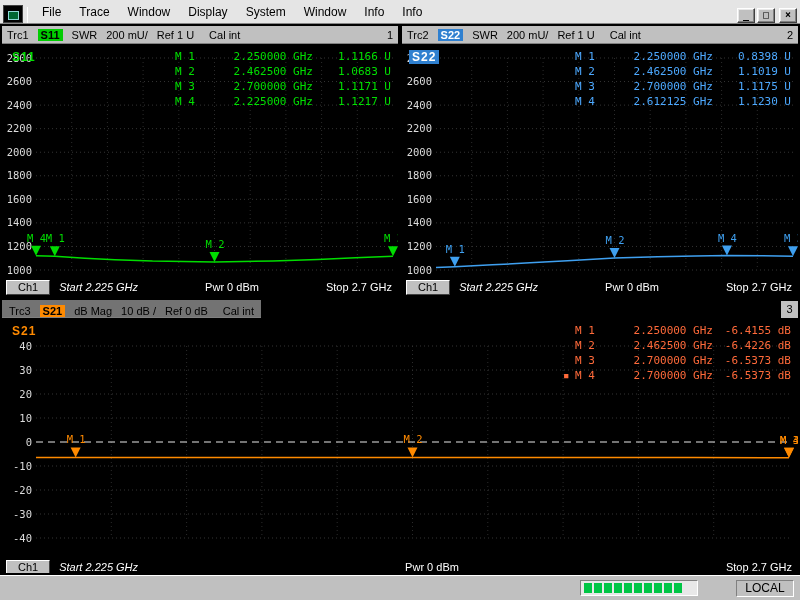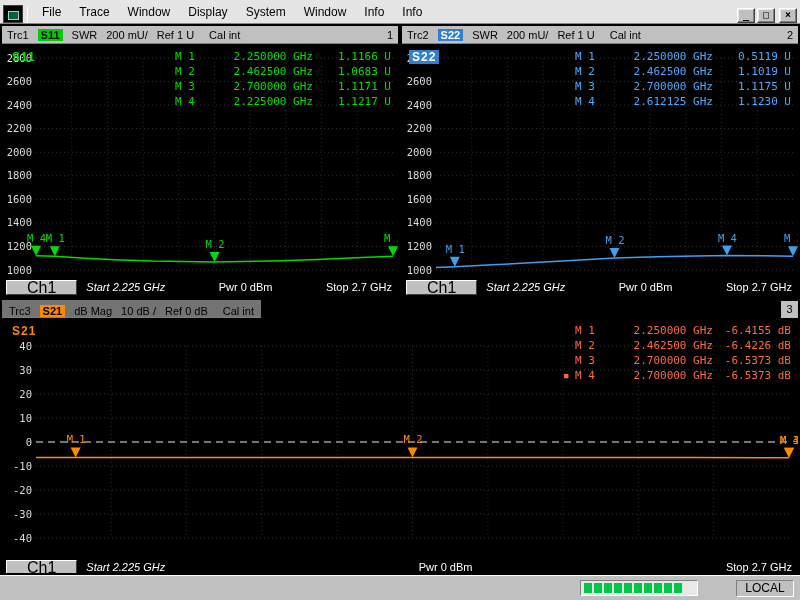--- a/index.html
+++ b/index.html
@@ -42,21 +42,21 @@
   svg text { font-family:"DejaVu Sans Mono", monospace; }
   .plot-label { position:absolute; top:6px; left:7px; font-size:12px; font-weight:bold; padding:0 3px; letter-spacing:1px; }
   .readout { position:absolute; top:5px; right:7px; font-family:"DejaVu Sans Mono", monospace; font-size:11px; }
   .mrow { display:grid; grid-template-columns:12px 30px 108px 78px; line-height:15px; }
   .mf, .mv { text-align:right; }
   .panel-footer {
     height:18px; background:#000; color:#fff; font-size:11px;
     display:flex; align-items:center; gap:6px; padding:0 4px;
   }
   .ch-box {
-    background:#c0c0c0; color:#000; padding:0 20px; height:15px; line-height:13px; font-size:16px;
+    background:#c0c0c0; color:#000; padding:0 11px; height:15px; line-height:13px; font-size:11px;
     border:1px solid; border-color:#fff #404040 #404040 #fff;
   }
   .f-start { margin-left:3px;font-style:italic; }
   .f-pwr { flex:1; text-align:center; }
   .f-stop { margin-right:2px; }
   
   .bottom-panel { position:absolute; top:276px; left:2px; width:796px; height:276px; display:flex; flex-direction:column; background:#000; }
   .bp-header { height:18px; background:#000; display:flex; align-items:center; }
   .bp-strip {
     height:18px; background:#737373; display:flex; align-items:flex-end;
@@ -271,21 +271,21 @@
                 <path d="M 324.95499999999976 211.51333333333332 L 319.95499999999976 201.51333333333332 L 329.95499999999976 201.51333333333332 Z" fill="#3fa0f0"></path>
                 <text x="315.95499999999976" y="197.51333333333332" fill="#3fa0f0" font-size="10.5">M 4</text>
               </g>
             </svg>
           <div class="plot-label" style="background: rgb(47, 128, 208); color: rgb(255, 255, 255);">S22</div>
           <div class="readout">
               <div class="mrow" style="color: rgb(77, 169, 255);">
                 <span class="mb"></span>
                 <span class="mn">M 1</span>
                 <span class="mf">2.250000 GHz</span>
-                <span class="mv">0.5119 U</span>
+                <span class="mv">0.8398 U</span>
               </div>
               <div class="mrow" style="color: rgb(77, 169, 255);">
                 <span class="mb"></span>
                 <span class="mn">M 2</span>
                 <span class="mf">2.462500 GHz</span>
                 <span class="mv">1.1019 U</span>
               </div>
               <div class="mrow" style="color: rgb(77, 169, 255);">
                 <span class="mb"></span>
                 <span class="mn">M 3</span>

